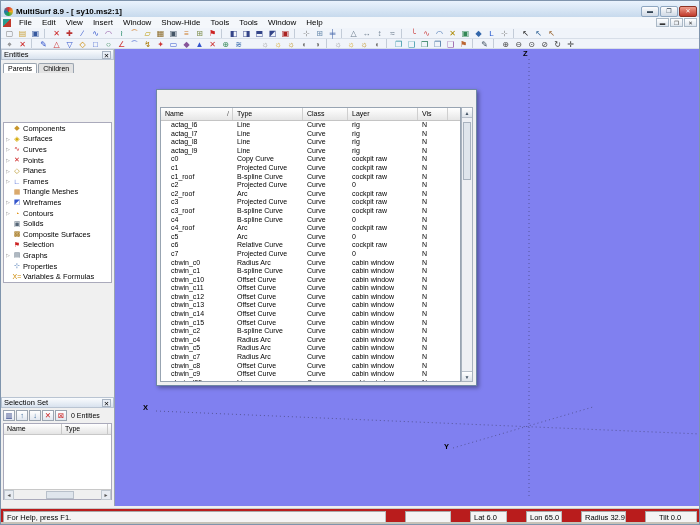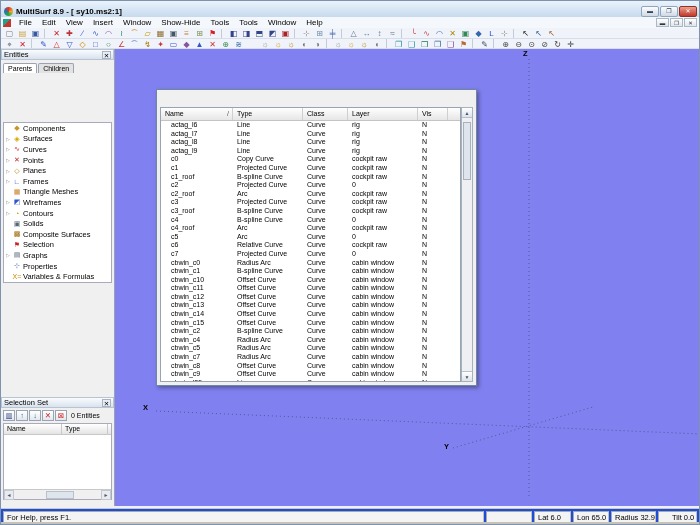--- a/index.html
+++ b/index.html
@@ -85,22 +85,22 @@
   .drow{display:flex;height:8.6px;font-size:7px;line-height:8.6px;white-space:nowrap;}
   .drow div{flex:0 0 auto;overflow:hidden;}
   .dc0{padding-left:10px;}
   .dc{padding-left:4px;}
   .vscroll{position:absolute;top:17px;right:3px;bottom:3px;width:12px;background:#eef0f4;border:1px solid #a8b2be;
     font-size:5px;color:#456;text-align:center;}
   .varr{height:10px;line-height:10px;background:linear-gradient(#fff,#dde3ea);border-bottom:1px solid #b8c0ca;}
   .varr.dn{position:absolute;bottom:0;left:0;right:0;border-top:1px solid #b8c0ca;border-bottom:none;}
   .vthumb{position:absolute;left:1px;right:1px;top:14px;height:58px;background:#dfe5ec;border:1px solid #a8b2be;}
   
-  .statusbar{position:absolute;left:0;right:0;top:507px;height:16px;background:#1d4ed8;
-    border-top:1px solid #c8c8c8;display:flex;align-items:center;font-size:7.5px;padding:1px 2px;gap:2px;}
+  .statusbar{position:absolute;left:0;right:0;top:507px;height:16px;background:#b91c1c;
+    border-top:1px solid #c8c8c8;display:flex;align-items:center;font-size:7.5px;padding:1px 2px;gap:19px;}
   .scell{height:12px;border:1px solid #c0c0c0;border-top-color:#a8a8a8;border-left-color:#a8a8a8;
     background:#f4f4f4;padding:1px 3px;overflow:hidden;white-space:nowrap;flex:0 0 auto;}
   .scell.help{flex:1 1 auto;}
   .bottomstrip{position:absolute;left:0;right:0;bottom:0;height:2px;background:#c6c2b8;}
 </style>
 </head>
 <body>
 
 <div class="win">
 
@@ -599,16 +599,16 @@
       <div class="varr dn">▼</div>
     </div>
   </div>
 
   <div class="statusbar">
     <div class="scell help">For Help, press F1.</div>
       <div class="scell" style="width: 46px;"></div>
       <div class="scell" style="width: 37px;">Lat 6.0</div>
       <div class="scell" style="width: 36px;">Lon 65.0</div>
       <div class="scell" style="width: 45px;">Radius 32.9</div>
-      <div class="scell" style="width: 39px; padding-left: 13px;">Tilt 0.0</div>
+      <div class="scell" style="width: 52px; padding-left: 13px;">Tilt 0.0</div>
     </div>
   <div class="bottomstrip"></div>
 </div>
 
 </body></html>

